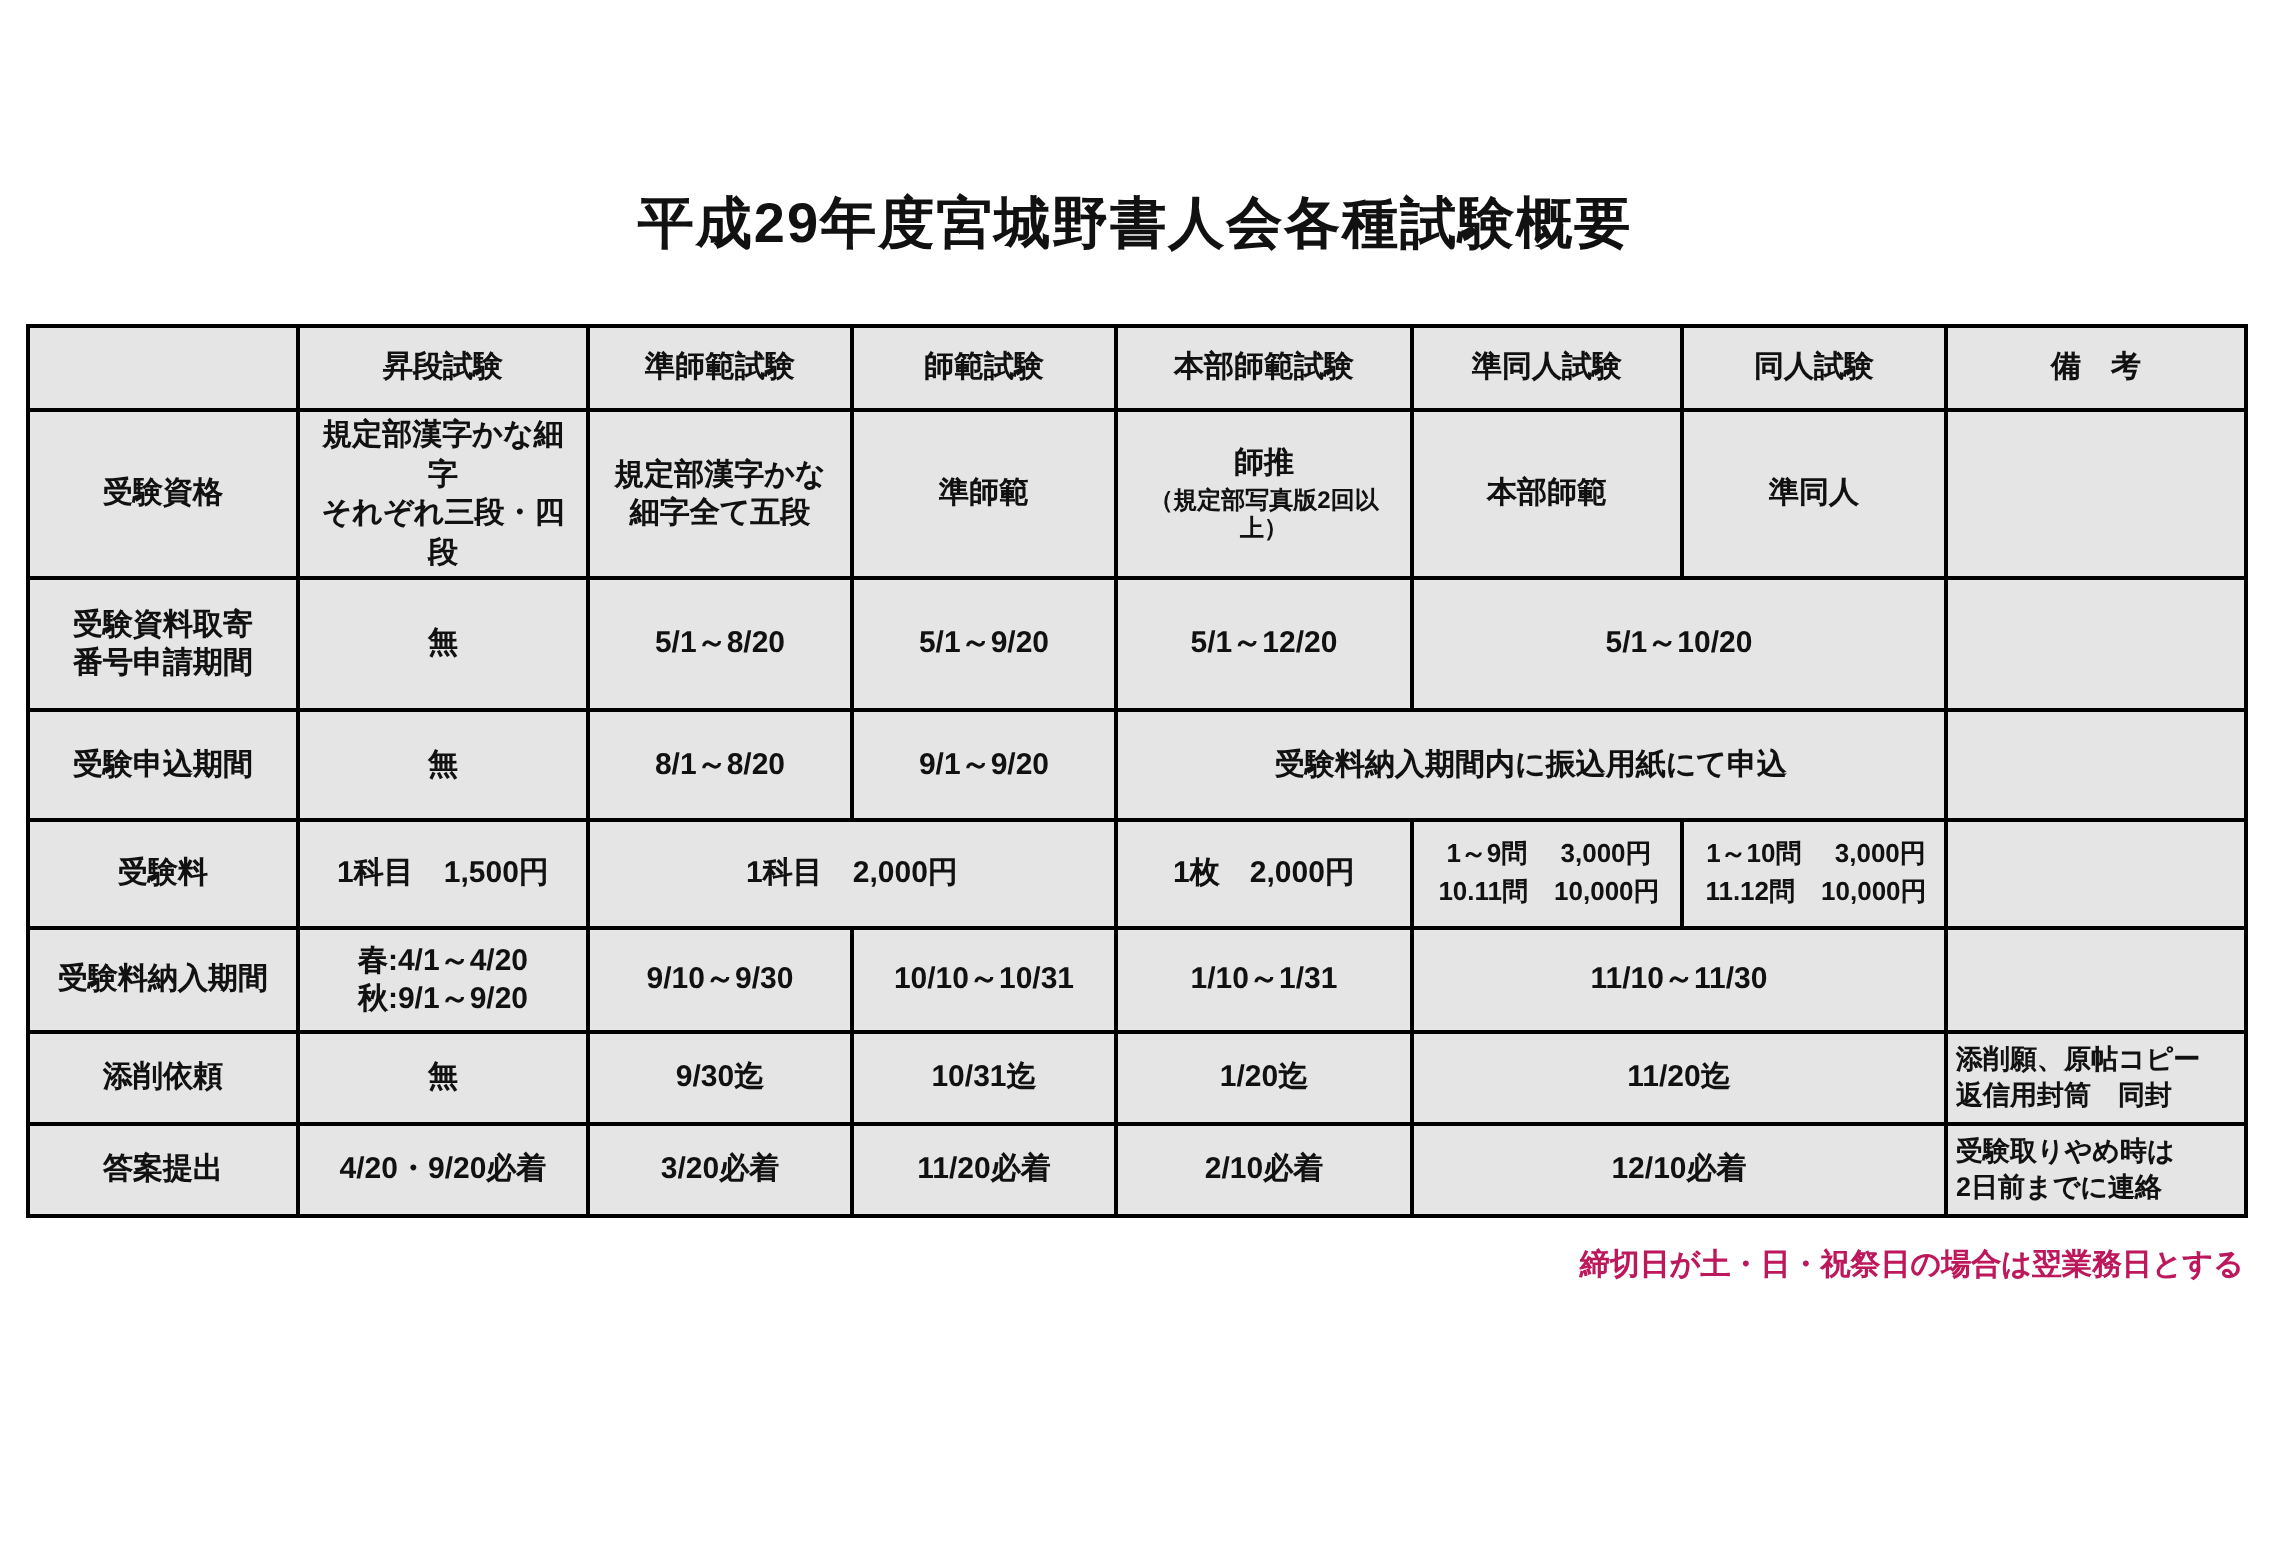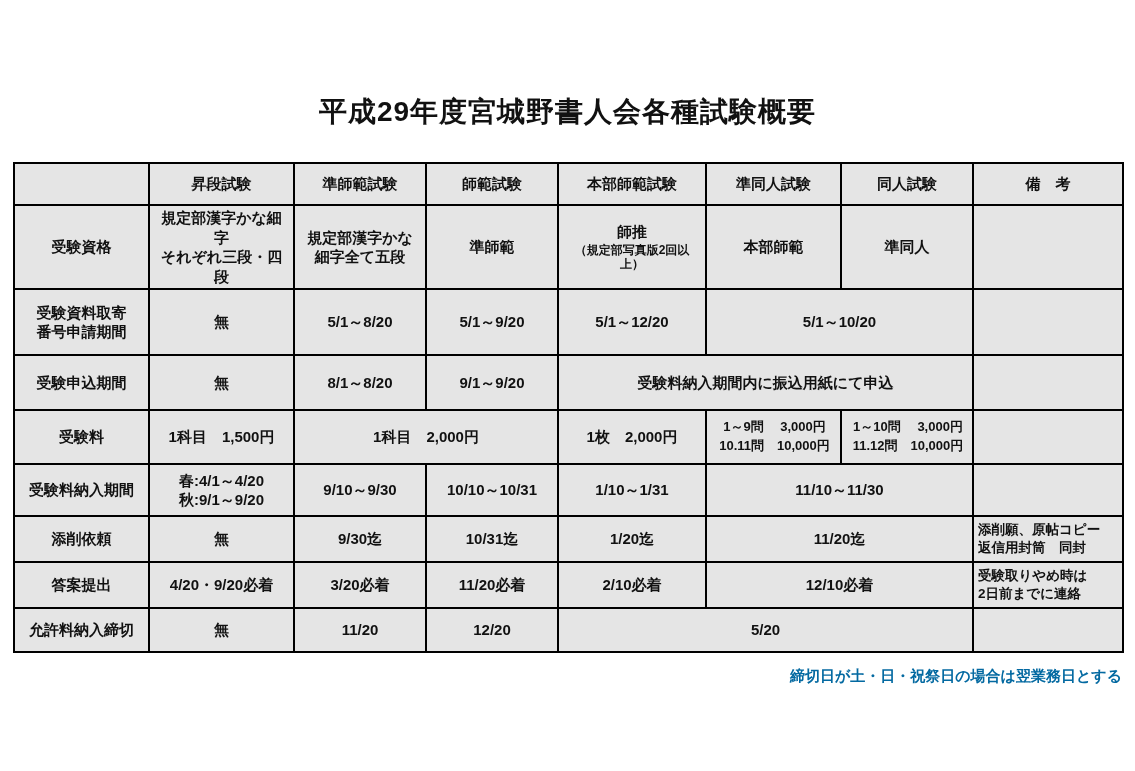--- a/index.html
+++ b/index.html
@@ -71,21 +71,21 @@
     font-size: 13.5px;
     padding-left: 4px;
     line-height: 1.35;
   }
   .footer-note {
     width: 1109px;
     margin: 14px 0 0 13px;
     text-align: right;
     font-size: 15px;
     font-weight: bold;
-    color: #0369a1;
+    color: #be185d;
   }
 </style>
 </head>
 <body>
 
 <div class="page">
 
   <h1 class="doc-title">平成29年度宮城野書人会各種試験概要</h1>
 
   <table class="exam-table">
@@ -176,26 +176,18 @@
         <tr>
           <th scope="row">答案提出</th>
           <td>4/20・9/20必着</td>
           <td>3/20必着</td>
           <td>11/20必着</td>
           <td>2/10必着</td>
           <td colspan="2">12/10必着</td>
           <td class="cell-note">受験取りやめ時は
 2日前までに連絡</td>
         </tr>
-        <tr>
-          <th scope="row">允許料納入締切</th>
-          <td>無</td>
-          <td>11/20</td>
-          <td>12/20</td>
-          <td colspan="3">5/20</td>
-          <td></td>
-        </tr>
       </tbody>
   </table>
 
   <div class="footer-note">締切日が土・日・祝祭日の場合は翌業務日とする</div>
 
 </div>
 
 </body></html>

